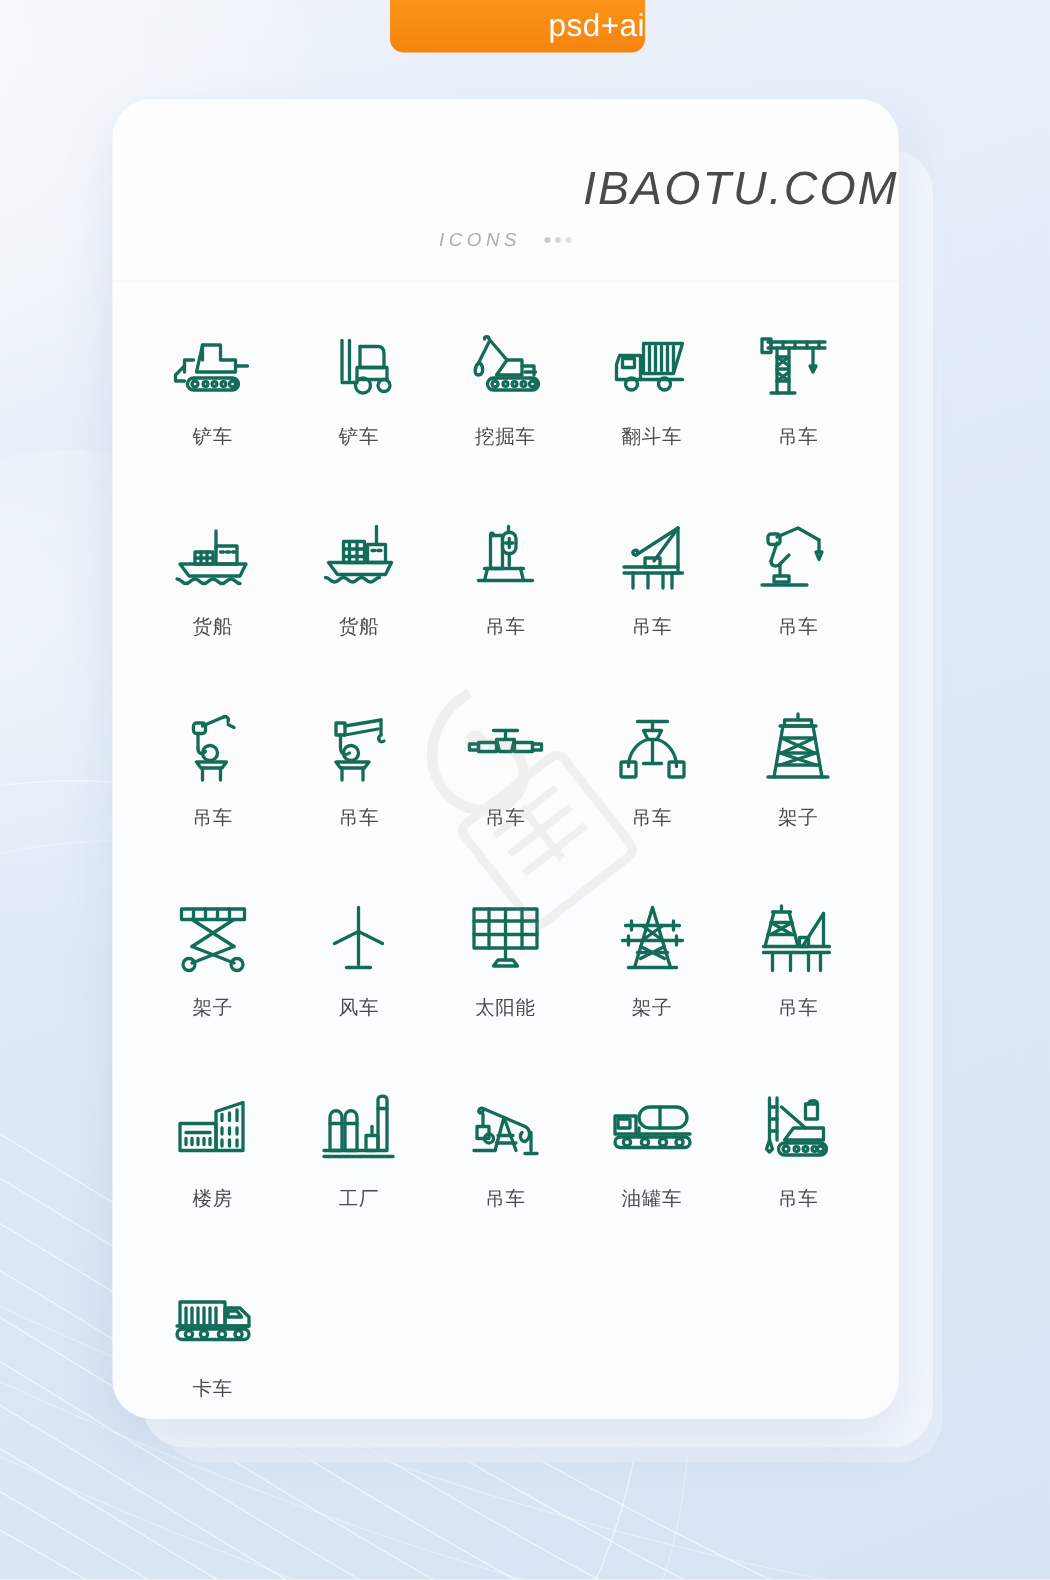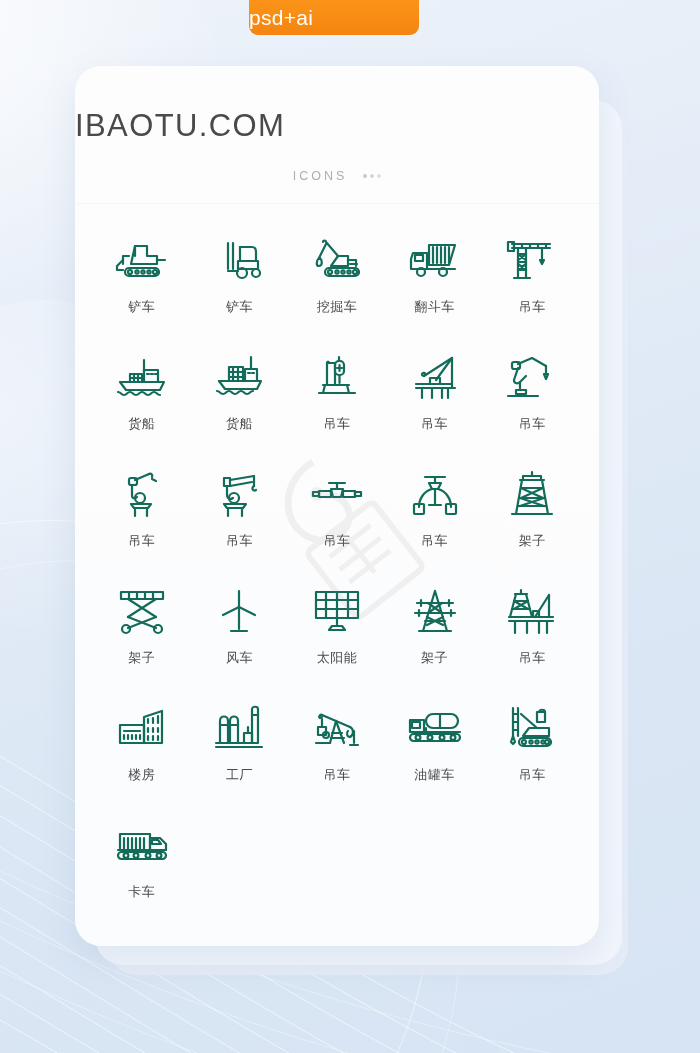--- a/index.html
+++ b/index.html
@@ -28,28 +28,28 @@
   .bg-fan {
     position: absolute;
     left: -160px; bottom: -230px;
     width: 760px; height: 620px;
   }
   .bg-fan svg { width: 100%; height: 100%; }
 
   
   .tag {
     position: absolute;
-    left: 249px; top: 0;
+    left: 260px; top: 0;
     width: 170px; height: 35px;
     background: linear-gradient(180deg, #fb9418 0%, #f58410 100%);
     border-radius: 0 0 9px 9px;
     color: #fff;
     font-size: 21px;
     letter-spacing: .3px;
-    display: flex; align-items: center; justify-content: flex-start;
+    display: flex; align-items: center; justify-content: flex-end;
     z-index: 9;
   }
 
   
   .card-shadow-2 {
     position: absolute;
     left: 108px; top: 120px;
     width: 520px; height: 855px;
     background: #e7eef8;
     border-radius: 28px;
@@ -68,50 +68,51 @@
     width: 524px; height: 880px;
     background: linear-gradient(180deg, #fdfdfd 0%, #fbfcfd 100%);
     border-radius: 26px;
     box-shadow: 0 14px 34px rgba(120,145,180,0.16);
     overflow: hidden;
   }
 
   
   .card-header {
     padding-top: 42px;
-    text-align: left;
+    text-align: right;
     border-bottom: 1px solid #f4f6f8;
     padding-bottom: 20px;
+    font-style: italic;
   }
   .brand-title {
     font-size: 31px;
     letter-spacing: 1.4px;
     color: #4a4a4a;
     font-weight: 400;
   }
   .brand-sub {
-    margin-top: 25px;
+    margin-top: 9px;
     font-size: 12.5px;
     letter-spacing: 3px;
     color: #aeaeae;
     display: flex; align-items: center; justify-content: center; gap: 12px;
   }
   .dots { display: inline-flex; gap: 3px; margin-left: 4px; }
   .dots i {
     width: 4px; height: 4px; border-radius: 50%;
     background: #c9c9c9; display: inline-block;
   }
   .dots i:nth-child(2) { background: #d6d6d6; }
   .dots i:nth-child(3) { background: #e0e0e0; }
 
   
   .grid {
     display: grid;
     grid-template-columns: repeat(5, 1fr);
-    row-gap: 4px;
+    row-gap: 14px;
     padding: 26px 18px 0 18px;
   }
   .cell {
     display: flex;
     flex-direction: column;
     align-items: center;
     justify-content: flex-start;
     height: 113px;
   }
   .cell .glyph {

